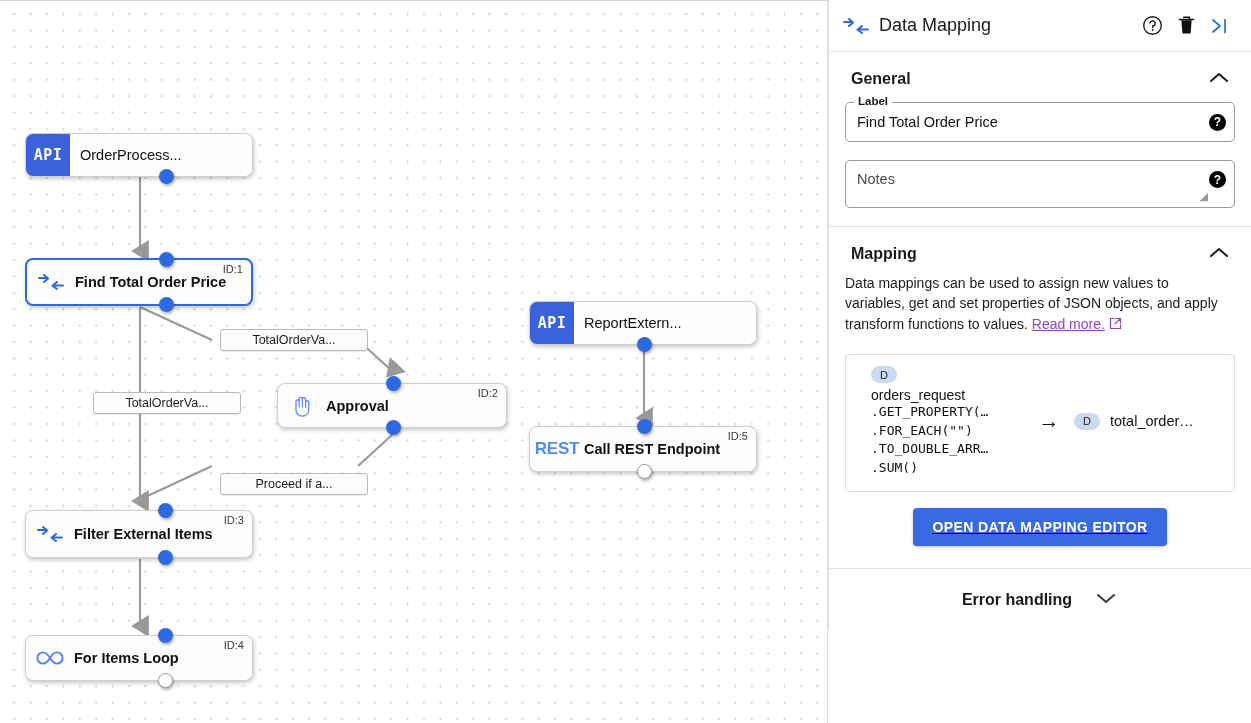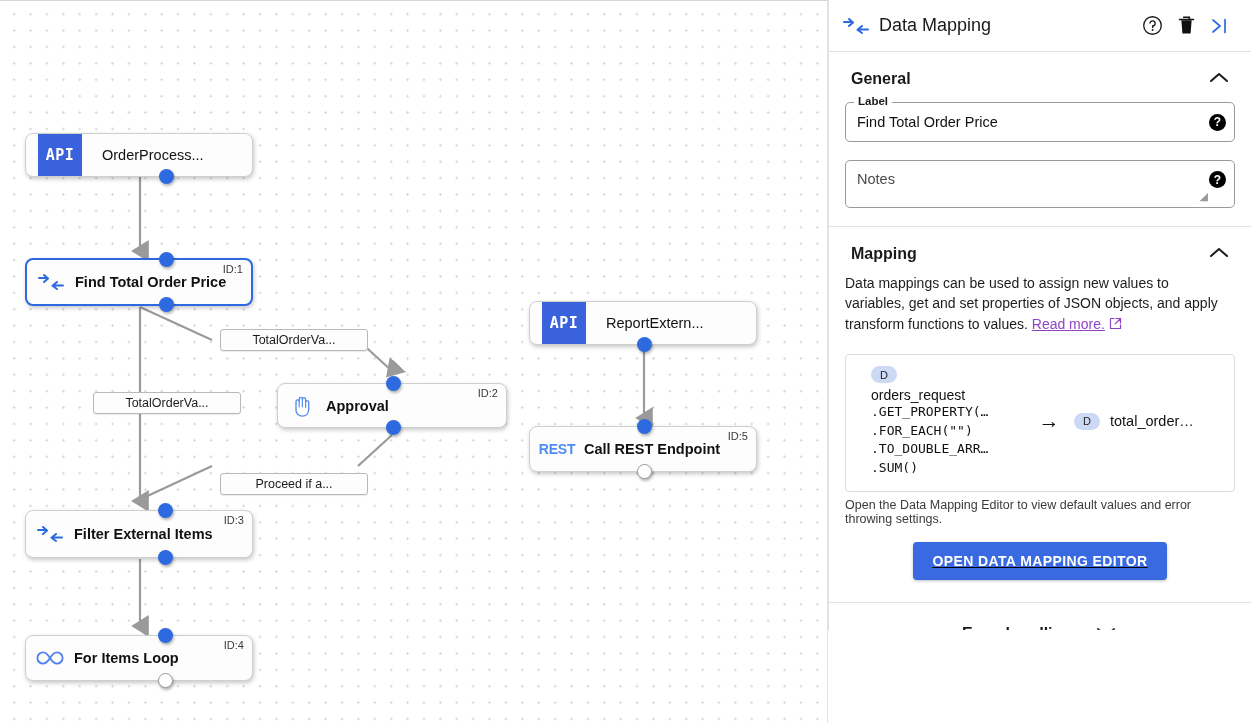--- a/index.html
+++ b/index.html
@@ -39,29 +39,29 @@
     overflow: visible;
   }
   .node.selected { border: 2px solid #2d6ae0; }
   .node-inner { display: flex; align-items: center; width: 100%; height: 100%; border-radius: 7px; overflow: hidden; }
 
   .badge-api {
     width: 44px; align-self: stretch;
     background: #3a62dd; color: #fff;
     display: flex; align-items: center; justify-content: center;
     font-family: "DejaVu Sans Mono", monospace;
-    font-weight: 700; font-size: 15px; letter-spacing: 0.5px; margin-left: 12px;
+    font-weight: 700; font-size: 15px; letter-spacing: 0.5px;
   }
   .badge-rest {
     width: 54px; display: flex; align-items: center; justify-content: center;
-    color: #4f8df5; font-weight: 700; font-size: 14px;
+    color: #4f8df5; font-weight: 700; font-size: 17px;
     font-family: "Liberation Sans", sans-serif; letter-spacing: -0.2px;
   }
   .node-icon { width: 48px; display: flex; align-items: center; justify-content: center; }
-  .node-title { font-size: 14.5px; color: #111; font-weight: 400; padding-left: 20px; white-space: nowrap; }
+  .node-title { font-size: 14.5px; color: #111; font-weight: 400; padding-left: 10px; white-space: nowrap; }
   .node-title.bold { font-weight: 700; padding-left: 0; }
   .node-id {
     position: absolute; right: 8px; top: 3px;
     font-size: 11px; color: #3a3a3a; font-family: "Liberation Sans", sans-serif;
   }
 
   
   .port { position: absolute; width: 15px; height: 15px; border-radius: 50%; }
   .port.filled { background: #2d6ae0; box-shadow: 1px 2px 3px rgba(0,0,0,0.3); }
   .port.hollow { background: #ffffff; border: 1px solid #9a9a9a; box-shadow: 1px 2px 3px rgba(0,0,0,0.3); }
@@ -384,21 +384,20 @@
             <div class="code-line">.SUM()</div>
           </div>
           <div class="map-arrow">→</div>
           <div class="map-out">
             <span class="dpill">D</span>
             <span class="out-name">total_order…</span>
           </div>
         </div>
       </div>
 
-      <div class="table-note">Open the Data Mapping Editor to view default values and error throwing settings.</div>
 
       <div class="btn-row">
         <button class="btn-primary">OPEN DATA MAPPING EDITOR</button>
       </div>
     </div>
 
     <div class="section">
       <div class="section-head collapsed">
         <span class="section-title">Error handling</span>
         <span>

